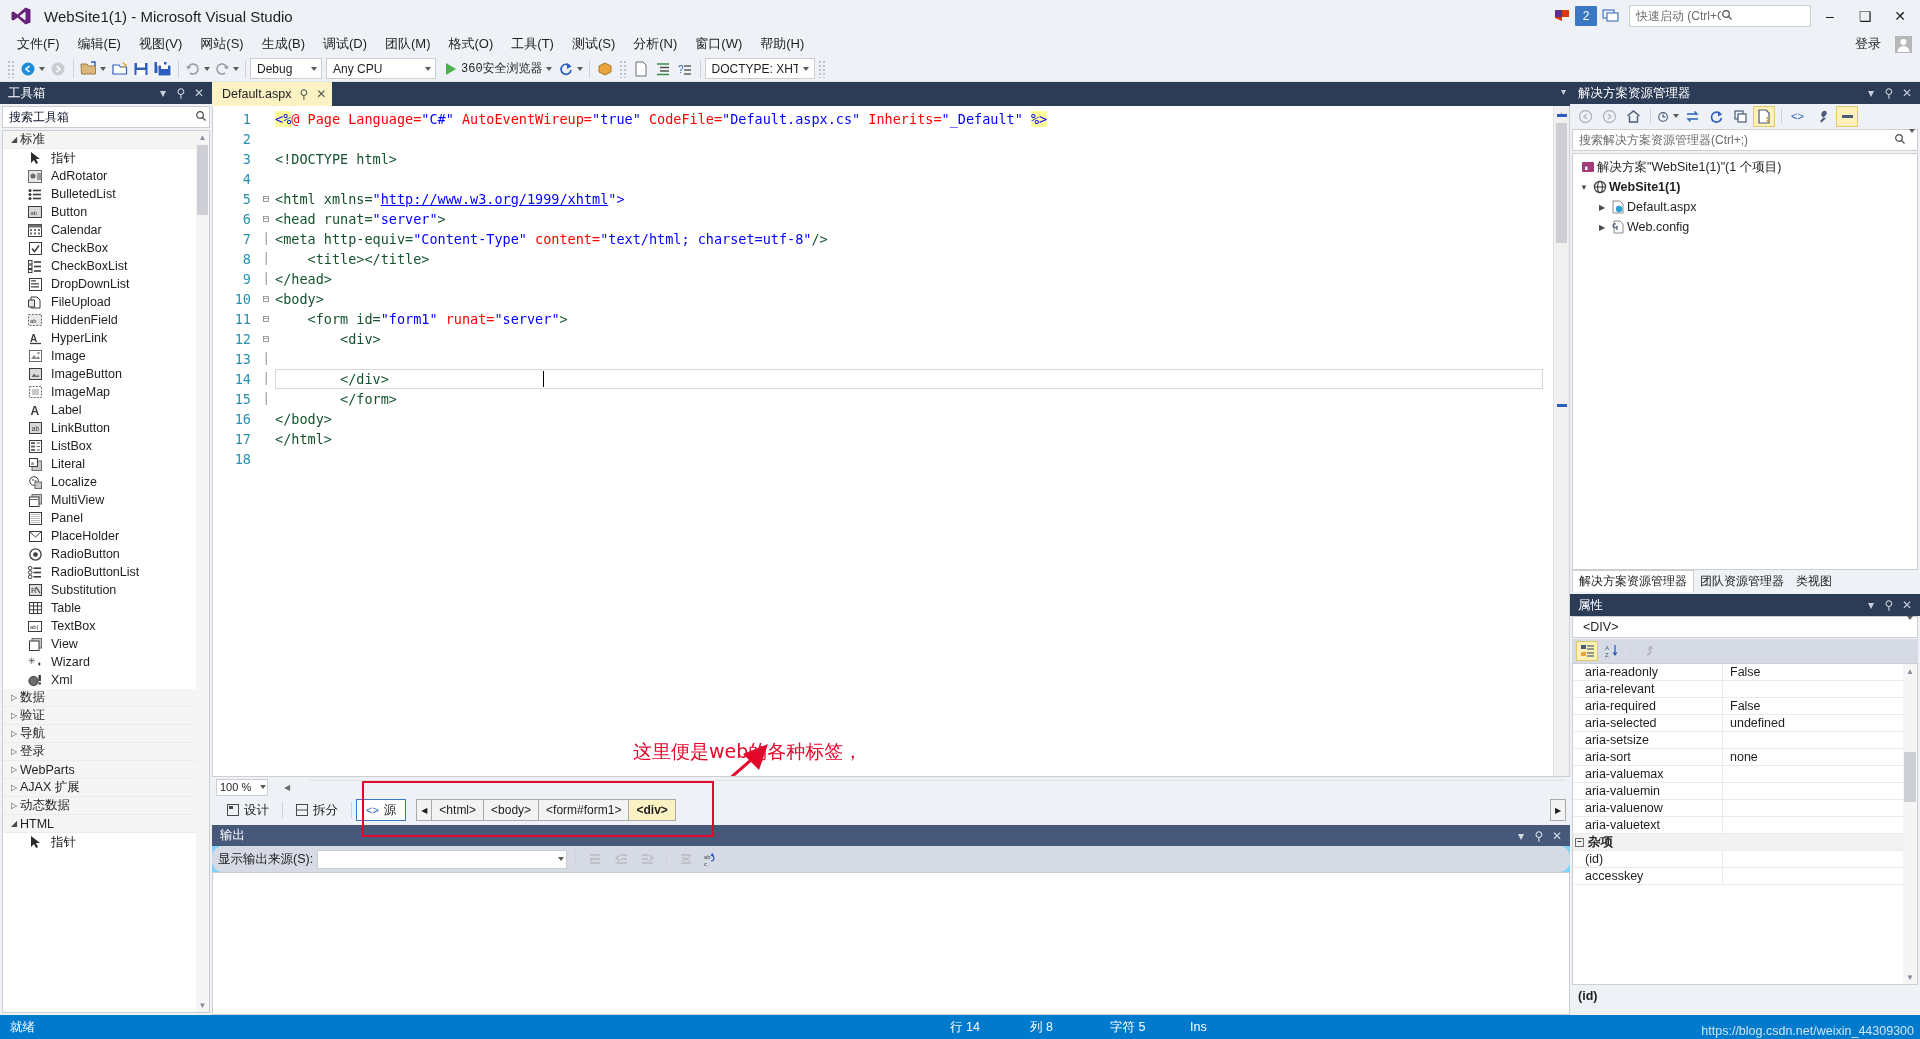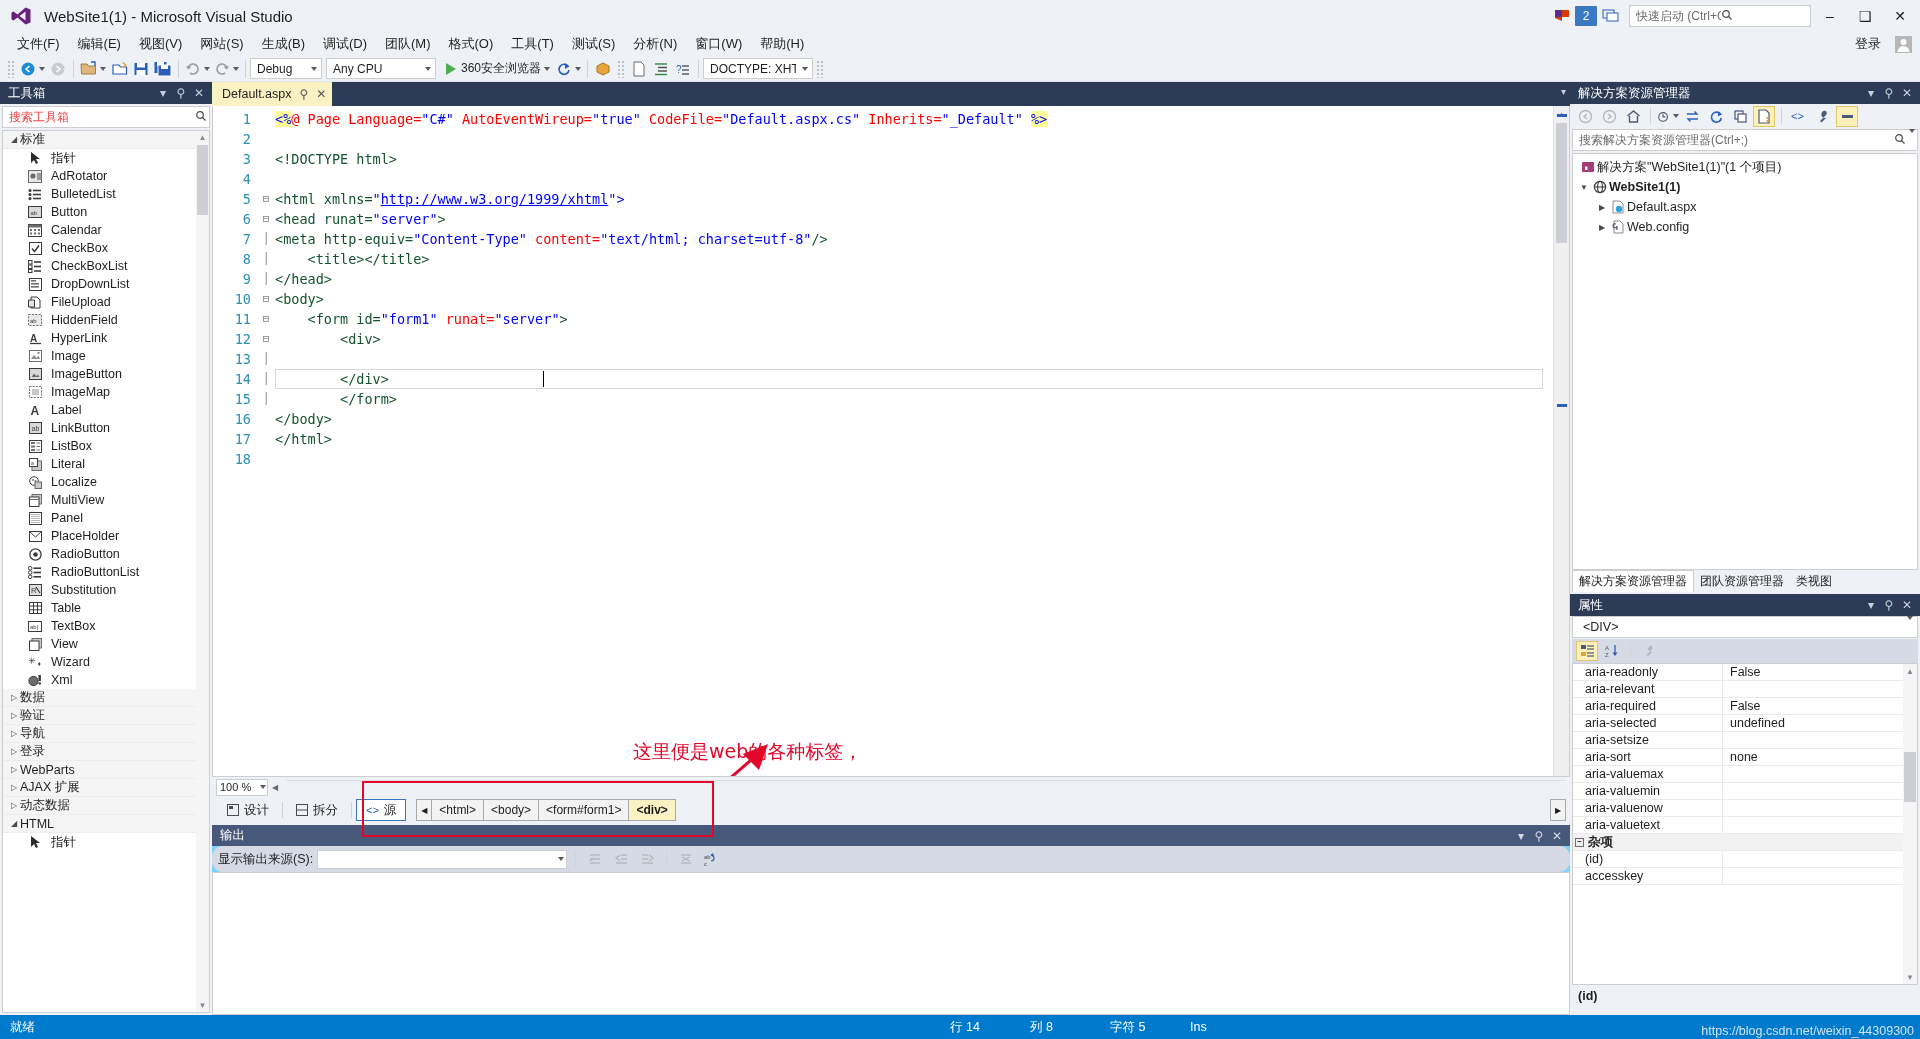--- a/index.html
+++ b/index.html
@@ -44,21 +44,21 @@
   .tb-label{ font-size:12px; white-space:nowrap;}
 
   
   .workspace{ flex:1; display:flex; min-height:0; padding:0 0 0 0; }
 
   
   .toolbox{ width:212px; background:#eef1f6; display:flex; flex-direction:column; border-right:0; }
   .pane-head{ height:22px; background:#2d3c56; color:#fff; display:flex; align-items:center; padding:0 4px 0 8px; font-size:12.5px;}
   .pane-head .ttl{ flex:1; white-space:nowrap; }
   .pane-head .hbtn{ width:18px;height:18px;display:flex;align-items:center;justify-content:center; color:#c8cfdb; font-size:12px;}
-  .tbx-search{ height:22px; margin:2px 2px 0 2px; background:#fff; border:1px solid #ccced0; display:flex; align-items:center; padding:0 2px 0 6px; font-size:12px; color:#ef4444;}
+  .tbx-search{ height:22px; margin:2px 2px 0 2px; background:#fff; border:1px solid #ccced0; display:flex; align-items:center; padding:0 2px 0 6px; font-size:12px; color:#0f172a;}
   .tbx-search .ph{flex:1;}
   .tbx-list{ flex:1; background:#fff; margin:2px 2px 2px 2px; border:1px solid #ccced0; overflow:hidden; position:relative;}
   .tbx-scroll{ position:absolute; right:0; top:0; bottom:0; width:13px; background:#f5f5f5; }
   .tbx-scroll .arr{ width:13px;height:13px; display:flex;align-items:center;justify-content:center;color:#868999;font-size:8px;}
   .tbx-scroll .thumb{ position:absolute; left:1px; right:1px; top:14px; height:70px; background:#cdcfd4;}
   .tbx-inner{ position:absolute; inset:0 13px 0 0; overflow:hidden; }
   .cat{ height:18px; display:flex; align-items:center; font-size:12.5px; color:#1e1e1e; padding-left:5px; background:#f5f5f5; border-bottom:1px solid #ececec;}
   .cat .tri{ width:12px; text-align:center; font-size:8px; color:#4a4a4a;}
   .itm{ height:18px; display:flex; align-items:center; font-size:12.5px; color:#1e1e1e; padding-left:22px;}
   .itm .ico{ width:20px; height:16px; display:flex; align-items:center; justify-content:center; margin-right:6px; }
@@ -88,21 +88,21 @@
   .caret-bar{ position:absolute; width:1px; background:#000; height:16px;}
   .editor-vscroll{ width:16px; background:#f0f0f0; border-left:1px solid #e2e2e2; position:relative;}
   .editor-vscroll .arr{ height:16px;display:flex;align-items:center;justify-content:center;color:#868999;font-size:8px;}
   .editor-vscroll .thumb{ position:absolute; left:2px;right:2px; top:17px; height:120px; background:#cdcfd4;}
   .marker{ position:absolute; left:3px; width:10px; height:3px; background:#2b5fbb;}
 
   .annot{ position:absolute; color:#e2072b; font-size:19px; line-height:30px; font-family:"DejaVu Sans","Liberation Sans",sans-serif; white-space:pre;}
   .arrow-svg{ position:absolute; pointer-events:none;}
 
   
-  .zoombar{ height:20px; background:#eef1f6; display:flex; align-items:center; padding-left:4px; gap:4px; }
+  .zoombar{ height:20px; background:#eef1f6; display:flex; align-items:center; padding-left:4px; gap:16px; }
   .zoomcombo{ width:52px; height:17px; background:#fff; border:1px solid #ccced0; display:flex; align-items:center; font-size:11px; padding-left:3px;}
   .zoomcombo .z{flex:1;}
   .hsplit{ flex:1; height:14px; border-top:1px solid #dcdfe4; margin:0 4px; position:relative;}
   .viewbar{ height:26px; background:#eef1f6; display:flex; align-items:center; padding-left:6px; gap:0; position:relative;}
   .viewbtn{ height:22px; display:flex; align-items:center; gap:5px; padding:0 9px; font-size:12.5px; }
   .viewbtn.active{ border:1px solid #3b78c3; background:#fff;}
   .vsep{ width:1px;height:16px;background:#d0d3d8;margin:0 4px;}
   .tagnav{ display:flex; align-items:center; gap:0; margin-left:10px;}
   .tagnav .scrollbtn{ width:16px;height:22px; border:1px solid #a9a9a9; background:#f3f3f3; display:flex;align-items:center;justify-content:center; font-size:8px;}
   .tagbtn{ height:22px; border:1px solid #a9a9a9; border-left:none; background:#f3f3f3; display:flex;align-items:center; padding:0 7px; font-size:12px;}
@@ -296,21 +296,21 @@
       <span class="cbtn">
           <i class="caret"></i>
         </span>
     </span>
     <span class="combo" style="width:110px;margin-right:6px;">
       <span class="txt">Any CPU</span>
       <span class="cbtn">
           <i class="caret"></i>
         </span>
     </span>
-    <span class="tb-btn" style="padding:0 4px;">
+    <span class="tb-btn" style="padding:0 4px;font-family:Liberation Mono, monospace;">
       <i class="run-tri"></i>
         <span class="tb-label">360安全浏览器</span>
         <i class="caret"></i>
     </span>
     <span class="tb-btn">
       <svg width="16" height="16" viewBox="0 0 16 16">
           <path d="M12.5 6 a5 5 0 1 0 .5 3" fill="none" stroke="#2b5fbb" stroke-width="1.7"></path>
           <path d="M9 2 l4 3.5 -4 2.5" fill="#2b5fbb"></path>
         </svg>
         <i class="caret"></i>

